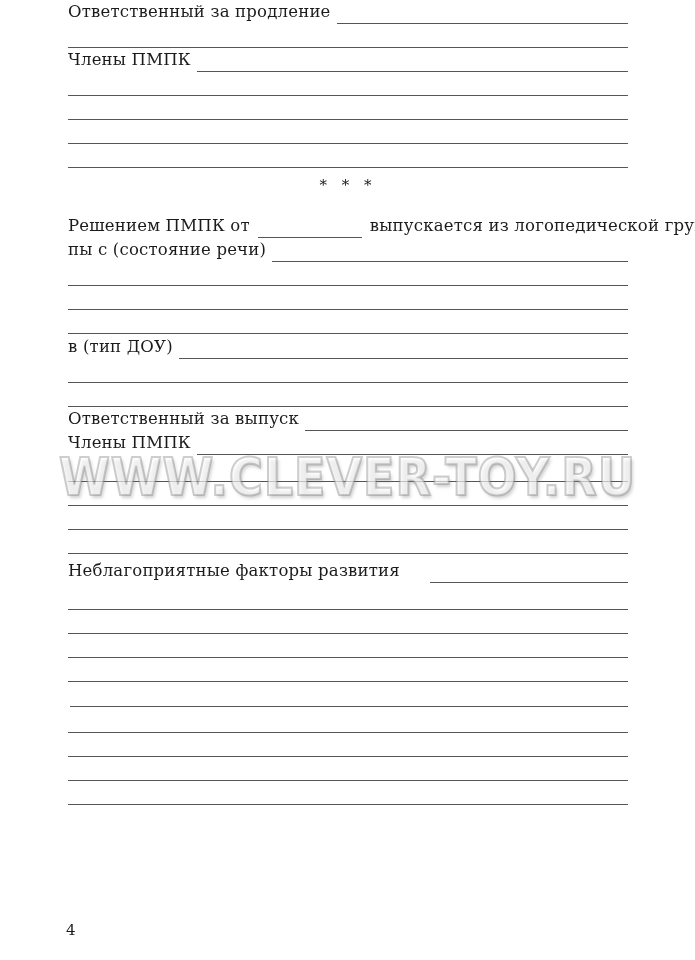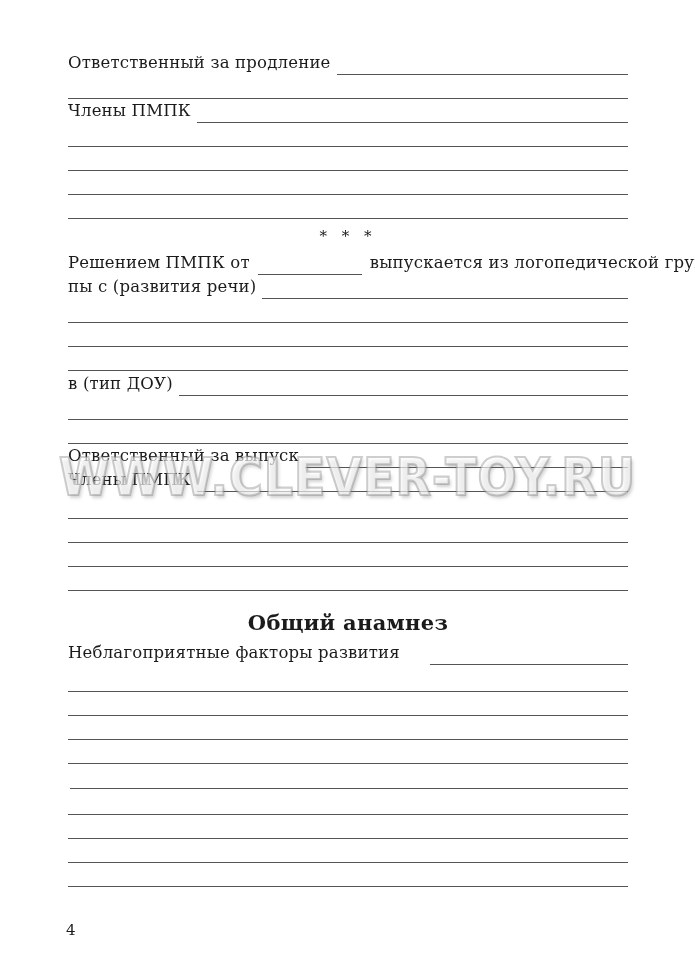--- a/index.html
+++ b/index.html
@@ -17,21 +17,20 @@
     font-family: "DejaVu Serif", "Liberation Serif", serif;
     color: #1b1b1b;
     overflow: hidden;
   }
 
   .content {
     position: absolute;
     left: 68px;
     top: 0;
     width: 560px;
-    padding-top: 51px;
   }
 
   
   .row {
     display: flex;
     align-items: stretch;
     height: 24px;
     white-space: nowrap;
   }
   .label {
@@ -102,21 +101,21 @@
     transform-origin: center;
     z-index: 5;
     pointer-events: none;
     white-space: nowrap;
   }
 
   .mt1 { margin-top: 1px; }
   .mt2 { margin-top: 2px; }
   .mt3 { margin-top: 3px; }
   .mt5 { margin-top: 5px; gap: 24px; }
-  .mt6 { margin-top: 4px; }
+  .mt6 { margin-top: 18px; }
 </style>
 </head>
 <body>
 
 <div class="page">
   <div class="content">
 
     <div class="row">
       <span class="label">Ответственный за продление</span>
       <span class="fill"></span>
@@ -134,21 +133,21 @@
 
     <div class="stars">* * *</div>
 
     <div class="row mt6">
       <span class="label">Решением ПМПК от</span>
       <span class="inline-fill"></span>
       <span class="label">выпускается из логопедической груп-</span>
     </div>
 
     <div class="row">
-      <span class="label">пы с (развития речи)</span>
+      <span class="label">пы с (состояние речи)</span>
       <span class="fill"></span>
     </div>
     <div class="blank"></div>
     <div class="blank"></div>
     <div class="blank"></div>
 
     <div class="row mt1">
       <span class="label">в (тип ДОУ)</span>
       <span class="fill"></span>
     </div>
@@ -162,21 +161,20 @@
 
     <div class="row">
       <span class="label">Члены ПМПК</span>
       <span class="fill"></span>
     </div>
     <div class="blank mt3"></div>
     <div class="blank"></div>
     <div class="blank"></div>
     <div class="blank"></div>
 
-    <div class="heading">Общий анамнез</div>
 
     <div class="row mt5">
       <span class="label">Неблагоприятные факторы развития</span>
       <span class="fill"></span>
     </div>
     <div class="blank mt3"></div>
     <div class="blank"></div>
     <div class="blank"></div>
     <div class="blank"></div>
 

